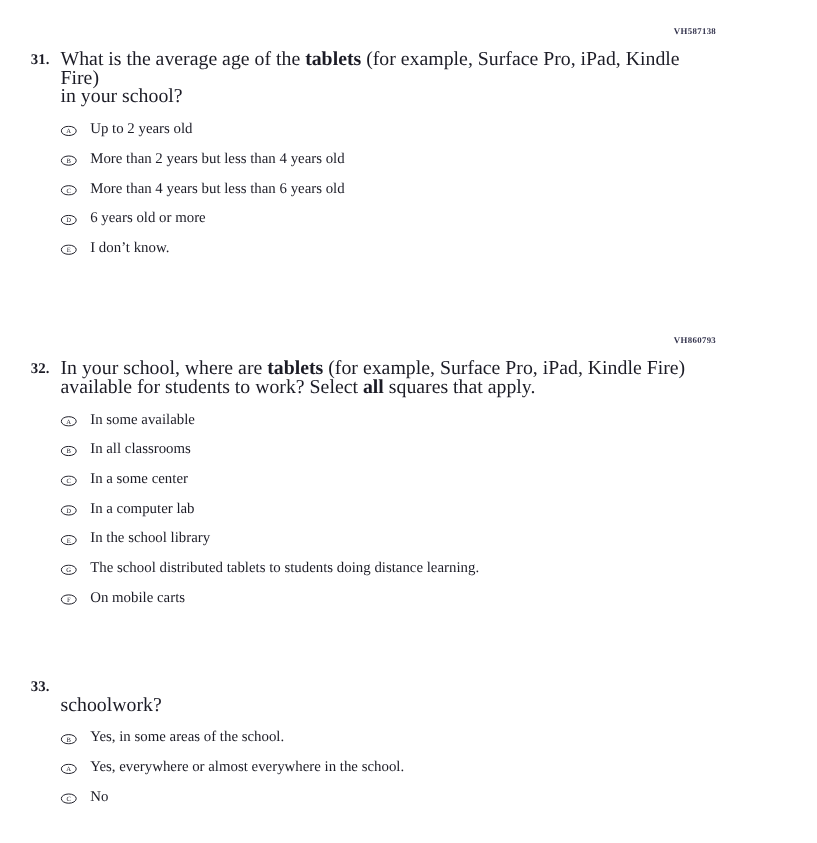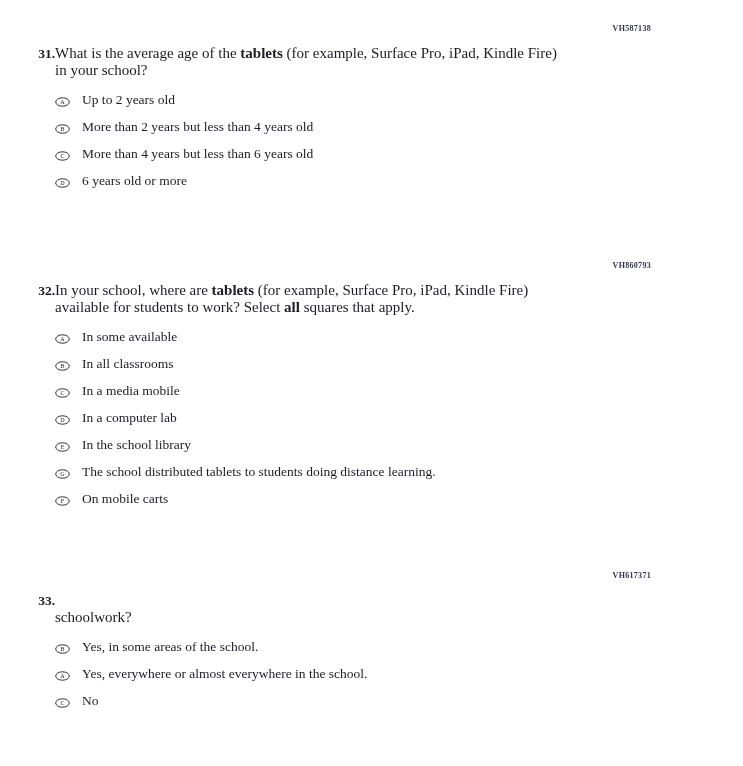--- a/index.html
+++ b/index.html
@@ -35,24 +35,23 @@
   }
   .q-row {
     display: flex;
     align-items: flex-start;
   }
   .q-number {
     flex: 0 0 27px;
     font-weight: bold;
     font-size: 13.5px;
     line-height: 17px;
-    text-align: right;
   }
   .q-prompt {
-    font-size: 15px;
+    font-size: 18px;
     line-height: 17px;
     max-width: 620px;
   }
   .q-prompt .bold { font-weight: bold; }
   .options {
     margin-top: 14px;
     margin-left: 27px;
   }
   .option-row {
     display: flex;
@@ -124,20 +123,29 @@
   <div class="option-row">
     <span class="bubble">
       <svg viewBox="0 0 15 10" xmlns="http://www.w3.org/2000/svg">
         <ellipse cx="7.5" cy="5" rx="6.8" ry="4.2" fill="none" stroke="currentColor" stroke-width="0.9"></ellipse>
         <text class="bubble-letter" x="7.5" y="7.2" text-anchor="middle" font-size="6">D</text>
       </svg>
     </span>
     <span class="option-label">6 years old or more</span>
   </div>
 
+  <div class="option-row">
+    <span class="bubble">
+      <svg viewBox="0 0 15 10" xmlns="http://www.w3.org/2000/svg">
+        <ellipse cx="7.5" cy="5" rx="6.8" ry="4.2" fill="none" stroke="currentColor" stroke-width="0.9"></ellipse>
+        <text class="bubble-letter" x="7.5" y="7.2" text-anchor="middle" font-size="6">E</text>
+      </svg>
+    </span>
+    <span class="option-label">I don’t know.</span>
+  </div>
 </div>
   </section>
 
   <section class="question-block">
     <div class="code">VH860793</div>
     <div class="q-row">
       <div class="q-number">32.</div>
       <div class="q-prompt"><span>In your school, where are </span><span class="bold">tablets</span><span> (for example, Surface Pro, iPad, Kindle Fire)</span><br><span>available for students to work? Select </span><span class="bold">all</span><span> squares that apply.</span></div>
     </div>
     <div class="options">
@@ -161,21 +169,21 @@
     <span class="option-label">In all classrooms</span>
   </div>
 
   <div class="option-row">
     <span class="bubble">
       <svg viewBox="0 0 15 10" xmlns="http://www.w3.org/2000/svg">
         <ellipse cx="7.5" cy="5" rx="6.8" ry="4.2" fill="none" stroke="currentColor" stroke-width="0.9"></ellipse>
         <text class="bubble-letter" x="7.5" y="7.2" text-anchor="middle" font-size="6">C</text>
       </svg>
     </span>
-    <span class="option-label">In a media mobile</span>
+    <span class="option-label">In a some center</span>
   </div>
 
   <div class="option-row">
     <span class="bubble">
       <svg viewBox="0 0 15 10" xmlns="http://www.w3.org/2000/svg">
         <ellipse cx="7.5" cy="5" rx="6.8" ry="4.2" fill="none" stroke="currentColor" stroke-width="0.9"></ellipse>
         <text class="bubble-letter" x="7.5" y="7.2" text-anchor="middle" font-size="6">D</text>
       </svg>
     </span>
     <span class="option-label">In a computer lab</span>
@@ -207,21 +215,20 @@
         <ellipse cx="7.5" cy="5" rx="6.8" ry="4.2" fill="none" stroke="currentColor" stroke-width="0.9"></ellipse>
         <text class="bubble-letter" x="7.5" y="7.2" text-anchor="middle" font-size="6">F</text>
       </svg>
     </span>
     <span class="option-label">On mobile carts</span>
   </div>
 </div>
   </section>
 
   <section class="question-block">
-    <div class="code">VH617371</div>
     <div class="q-row">
       <div class="q-number">33.</div>
       <div class="q-prompt"><br><span>schoolwork?</span></div>
     </div>
     <div class="options">
   <div class="option-row">
     <span class="bubble">
       <svg viewBox="0 0 15 10" xmlns="http://www.w3.org/2000/svg">
         <ellipse cx="7.5" cy="5" rx="6.8" ry="4.2" fill="none" stroke="currentColor" stroke-width="0.9"></ellipse>
         <text class="bubble-letter" x="7.5" y="7.2" text-anchor="middle" font-size="6">B</text>

